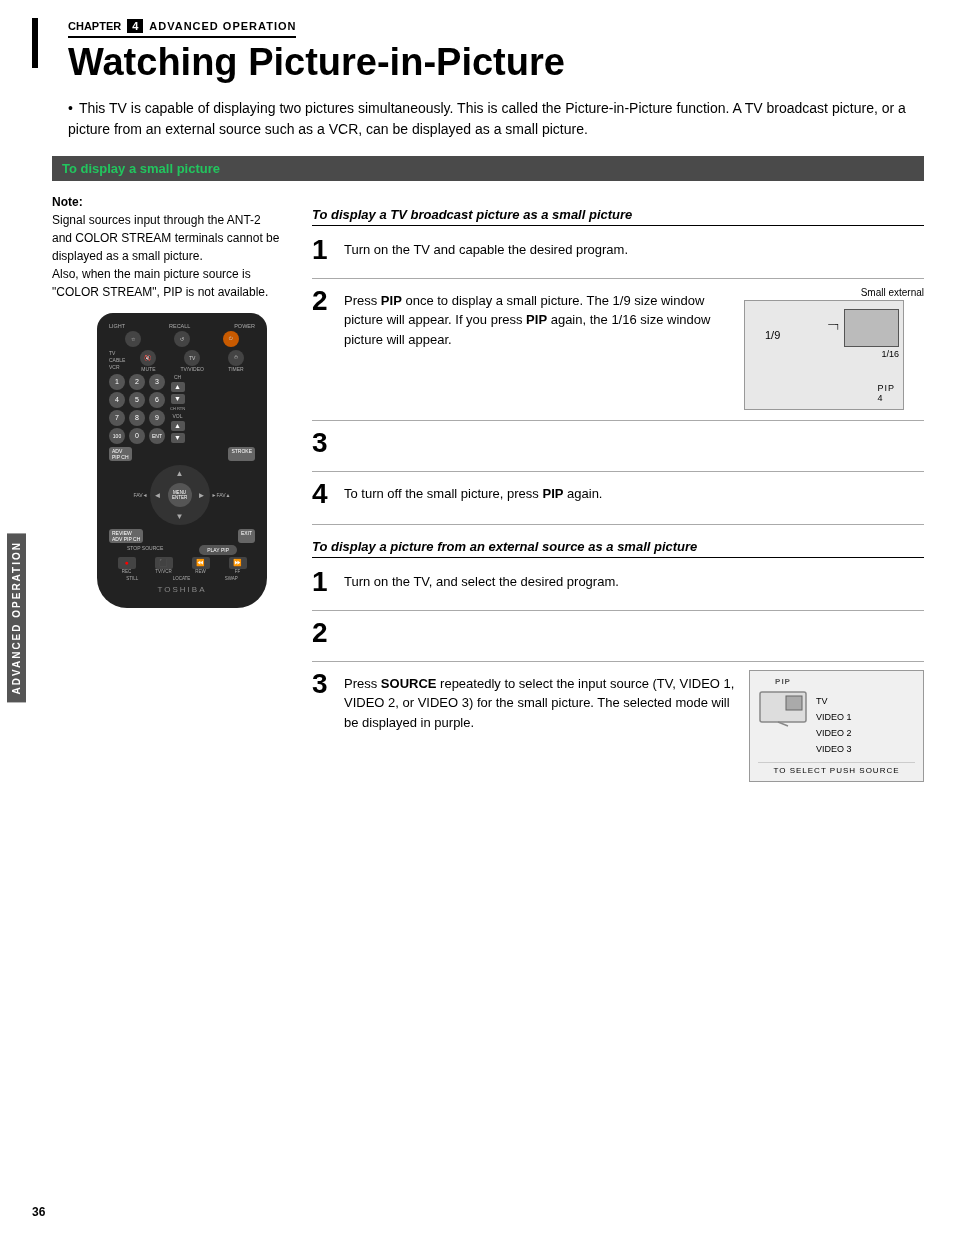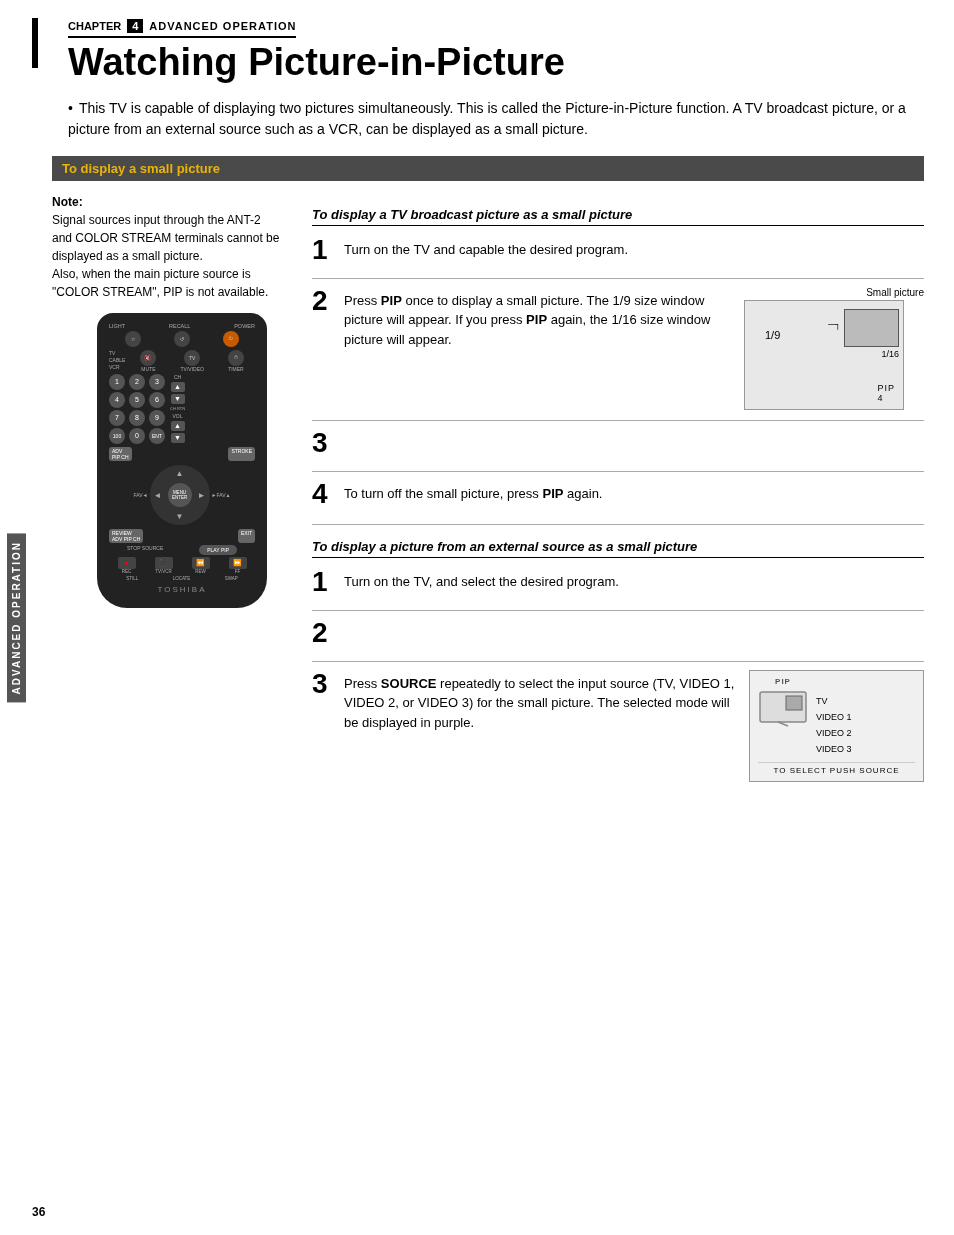--- a/index.html
+++ b/index.html
@@ -65,21 +65,21 @@
 
     .intro-text {
       margin: 14px 0 0 16px;
       font-size: 14px;
       line-height: 1.5;
     }
 
     
     .section-header {
       background: #4a4a4a;
-      color: #eab308;
+      color: #22c55e;
       padding: 5px 10px;
       font-size: 13px;
       font-weight: bold;
       margin-top: 16px;
       margin-bottom: 12px;
     }
 
     
     .two-col {
       display: flex;
@@ -427,21 +427,21 @@
         <div style="flex:1;">
           <div class="step">
             <div class="step-num">2</div>
             <div class="step-content">
               Press <strong>PIP</strong> once to display a small picture. The 1/9 size window picture will appear. If you press <strong>PIP</strong> again, the 1/16 size window picture will appear.
             </div>
           </div>
         </div>
 
         <div style="flex-shrink:0; width:180px;">
-          <div style="font-size:10px; text-align:right; margin-bottom:2px;">Small picture</div>
+          <div style="font-size:10px; text-align:right; margin-bottom:2px;">Small external</div>
           <div style="position:relative; width:160px; height:110px; border:1px solid #999; background:#e8e8e8;">
 
             <div style="position:absolute; right:4px; top:8px; width:55px; height:38px; background:#bbb; border:1px solid #555;"></div>
 
             <div style="position:absolute; left:20px; top:28px; font-size:11px;">1/9</div>
 
             <div style="position:absolute; right:62px; top:18px; font-size:9px;">─┐</div>
 
             <div style="position:absolute; right:4px; top:48px; font-size:9px;">1/16</div>
 

